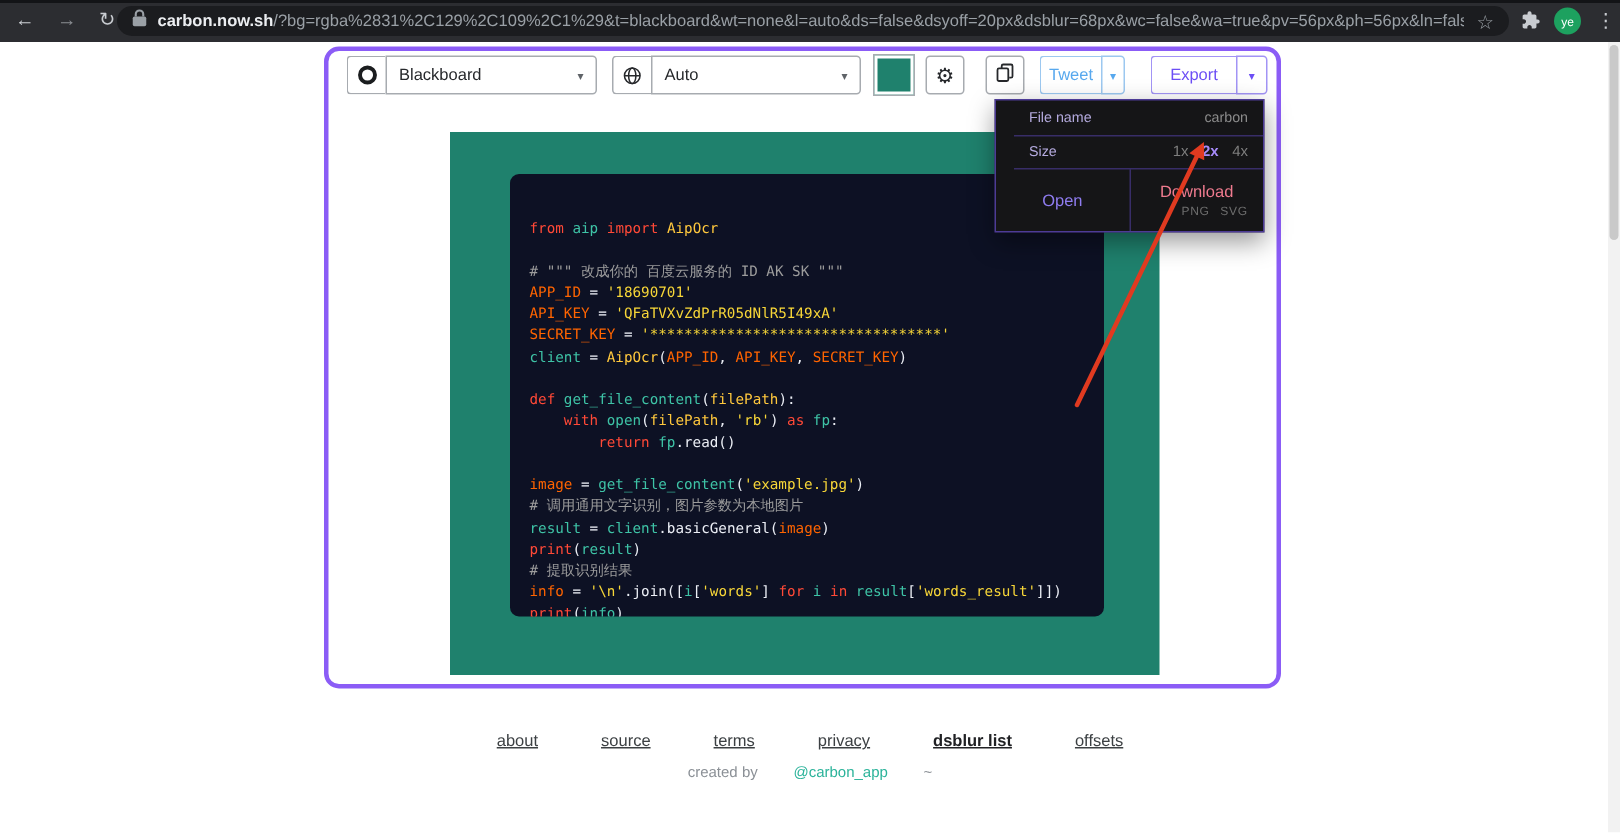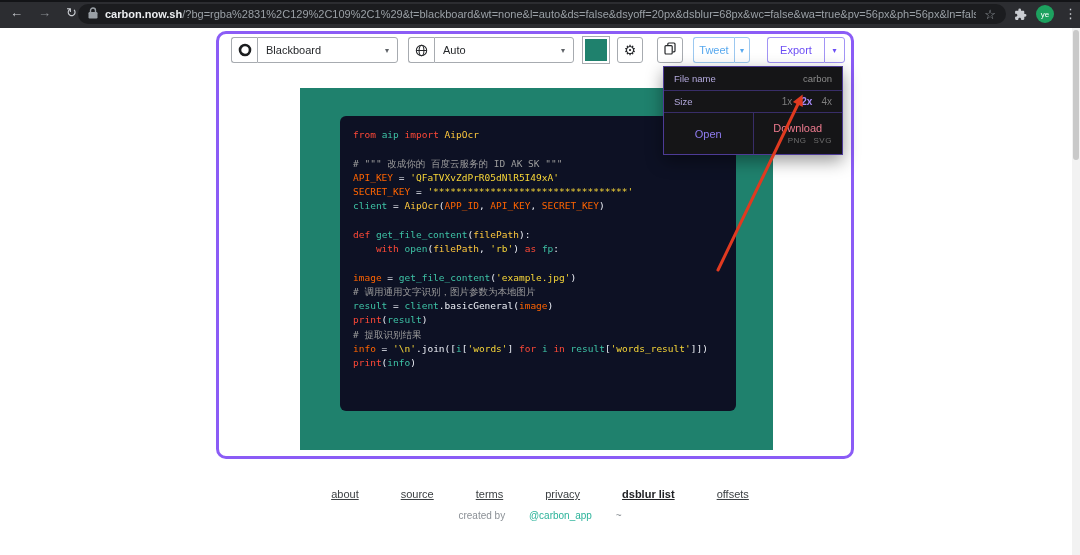--- a/index.html
+++ b/index.html
@@ -39,33 +39,33 @@
   .split button { background: #fff; font-size: 11px; cursor: pointer; font-family: inherit; }
   .split.tweet { left: 474px; }
   .split.tweet .main { width: 41px; border: 1px solid #9cc8f0; border-right: none; border-radius: 3px 0 0 3px; color: var(--tweet-blue); }
   .split.tweet .arrow { width: 16px; border: 1px solid #9cc8f0; border-radius: 0 3px 3px 0; color: var(--tweet-blue); font-size: 8px; }
   .split.export { left: 548px; }
   .split.export .main { width: 57px; border: 1px solid #a294f5; border-right: none; border-radius: 3px 0 0 3px; color: var(--accent-purple); }
   .split.export .arrow { width: 21px; border: 1px solid #a294f5; border-radius: 0 3px 3px 0; color: var(--accent-purple); font-size: 8px; }
 
   
   .editor-bg { position: absolute; left: 81px; top: 54px; width: 473px; height: 362px; background: var(--editor-bg); }
-  .code-card { position: absolute; left: 40px; top: 28px; width: 396px; height: 295px; background: var(--code-bg); border-radius: 6px; padding: 12px 13px; overflow: hidden; }
+  .code-card { position: absolute; left: 40px; top: 28px; width: 396px; height: 295px; background: var(--code-bg); border-radius: 6px; padding: 30px 13px; overflow: hidden; }
   .code-line { font-family: "DejaVu Sans Mono", monospace; font-size: 9.5px; line-height: 14.25px; white-space: pre; }
   .tok-k { color: var(--tok-keyword); }
   .tok-v { color: var(--tok-variable); }
   .tok-t { color: var(--tok-teal); }
   .tok-y { color: var(--tok-param); }
   .tok-s { color: var(--tok-string); }
   .tok-c { color: var(--tok-comment); }
   .tok-p { color: var(--tok-plain); }
 
   
   .export-menu { position: absolute; left: 663px; top: 66px; width: 180px; background: #151517; border: 1px solid rgba(124,91,255,.55); box-shadow: 0 6px 16px rgba(0,0,0,.4); z-index: 20; }
-  .em-row { display: flex; align-items: center; justify-content: space-between; padding: 0 10px; border-bottom: 1px solid rgba(124,91,255,.35); }
+  .em-row { display: flex; align-items: center; justify-content: space-between; padding: 0 10px; border-bottom: 1px solid rgba(124,91,255,.35); margin-left: 12px; }
   .em-row.r1 { height: 24px; }
   .em-row.r2 { height: 22px; }
   .em-lbl { font-size: 9.5px; color: #b4aade; }
   .em-val { font-size: 9.5px; color: #8b8b8b; }
   .sizes { display: flex; gap: 9px; }
   .size-opt { font-size: 10px; color: #7e7e7e; cursor: pointer; }
   .size-opt.selected { color: #a78bfa; font-weight: bold; }
   .em-actions { display: flex; height: 41px; }
   .open-cell { flex: 1; display: flex; align-items: center; justify-content: center; font-size: 11px; color: var(--open-purple); border-right: 1px solid rgba(124,91,255,.35); cursor: pointer; }
   .dl-cell { flex: 1; display: flex; flex-direction: column; align-items: center; justify-content: center; gap: 2px; cursor: pointer; }
@@ -173,26 +173,28 @@
     </div>
 
   </div>
 
   <div class="editor-bg">
     <div class="code-card">
       <div>
           <div class="code-line"><span class="tok-k">from</span><span class="tok-p"> </span><span class="tok-t">aip</span><span class="tok-p"> </span><span class="tok-k">import</span><span class="tok-p"> </span><span class="tok-y">AipOcr</span></div>
           <div class="code-line">&nbsp;</div>
           <div class="code-line"><span class="tok-c"># """ 改成你的 百度云服务的 ID AK SK """</span></div>
+          <div class="code-line"><span class="tok-v">APP_ID</span><span class="tok-p"> = </span><span class="tok-s">'18690701'</span></div>
           <div class="code-line"><span class="tok-v">API_KEY</span><span class="tok-p"> = </span><span class="tok-s">'QFaTVXvZdPrR05dNlR5I49xA'</span></div>
           <div class="code-line"><span class="tok-v">SECRET_KEY</span><span class="tok-p"> = </span><span class="tok-s">'**********************************'</span></div>
           <div class="code-line"><span class="tok-t">client</span><span class="tok-p"> = </span><span class="tok-y">AipOcr</span><span class="tok-p">(</span><span class="tok-v">APP_ID</span><span class="tok-p">, </span><span class="tok-v">API_KEY</span><span class="tok-p">, </span><span class="tok-v">SECRET_KEY</span><span class="tok-p">)</span></div>
           <div class="code-line">&nbsp;</div>
           <div class="code-line"><span class="tok-k">def</span><span class="tok-p"> </span><span class="tok-t">get_file_content</span><span class="tok-p">(</span><span class="tok-y">filePath</span><span class="tok-p">):</span></div>
           <div class="code-line"><span class="tok-p">    </span><span class="tok-k">with</span><span class="tok-p"> </span><span class="tok-t">open</span><span class="tok-p">(</span><span class="tok-y">filePath</span><span class="tok-p">, </span><span class="tok-s">'rb'</span><span class="tok-p">) </span><span class="tok-k">as</span><span class="tok-p"> </span><span class="tok-t">fp</span><span class="tok-p">:</span></div>
+          <div class="code-line"><span class="tok-p">        </span><span class="tok-k">return</span><span class="tok-p"> </span><span class="tok-t">fp</span><span class="tok-p">.</span><span class="tok-p">read</span><span class="tok-p">()</span></div>
           <div class="code-line">&nbsp;</div>
           <div class="code-line"><span class="tok-v">image</span><span class="tok-p"> = </span><span class="tok-t">get_file_content</span><span class="tok-p">(</span><span class="tok-s">'example.jpg'</span><span class="tok-p">)</span></div>
           <div class="code-line"><span class="tok-c"># 调用通用文字识别，图片参数为本地图片</span></div>
           <div class="code-line"><span class="tok-t">result</span><span class="tok-p"> = </span><span class="tok-t">client</span><span class="tok-p">.</span><span class="tok-p">basicGeneral</span><span class="tok-p">(</span><span class="tok-v">image</span><span class="tok-p">)</span></div>
           <div class="code-line"><span class="tok-k">print</span><span class="tok-p">(</span><span class="tok-t">result</span><span class="tok-p">)</span></div>
           <div class="code-line"><span class="tok-c"># 提取识别结果</span></div>
           <div class="code-line"><span class="tok-v">info</span><span class="tok-p"> = </span><span class="tok-s">'\n'</span><span class="tok-p">.</span><span class="tok-p">join</span><span class="tok-p">([</span><span class="tok-t">i</span><span class="tok-p">[</span><span class="tok-s">'words'</span><span class="tok-p">] </span><span class="tok-k">for</span><span class="tok-p"> </span><span class="tok-t">i</span><span class="tok-p"> </span><span class="tok-k">in</span><span class="tok-p"> </span><span class="tok-t">result</span><span class="tok-p">[</span><span class="tok-s">'words_result'</span><span class="tok-p">]])</span></div>
           <div class="code-line"><span class="tok-k">print</span><span class="tok-p">(</span><span class="tok-t">info</span><span class="tok-p">)</span></div>
         </div>
     </div>

